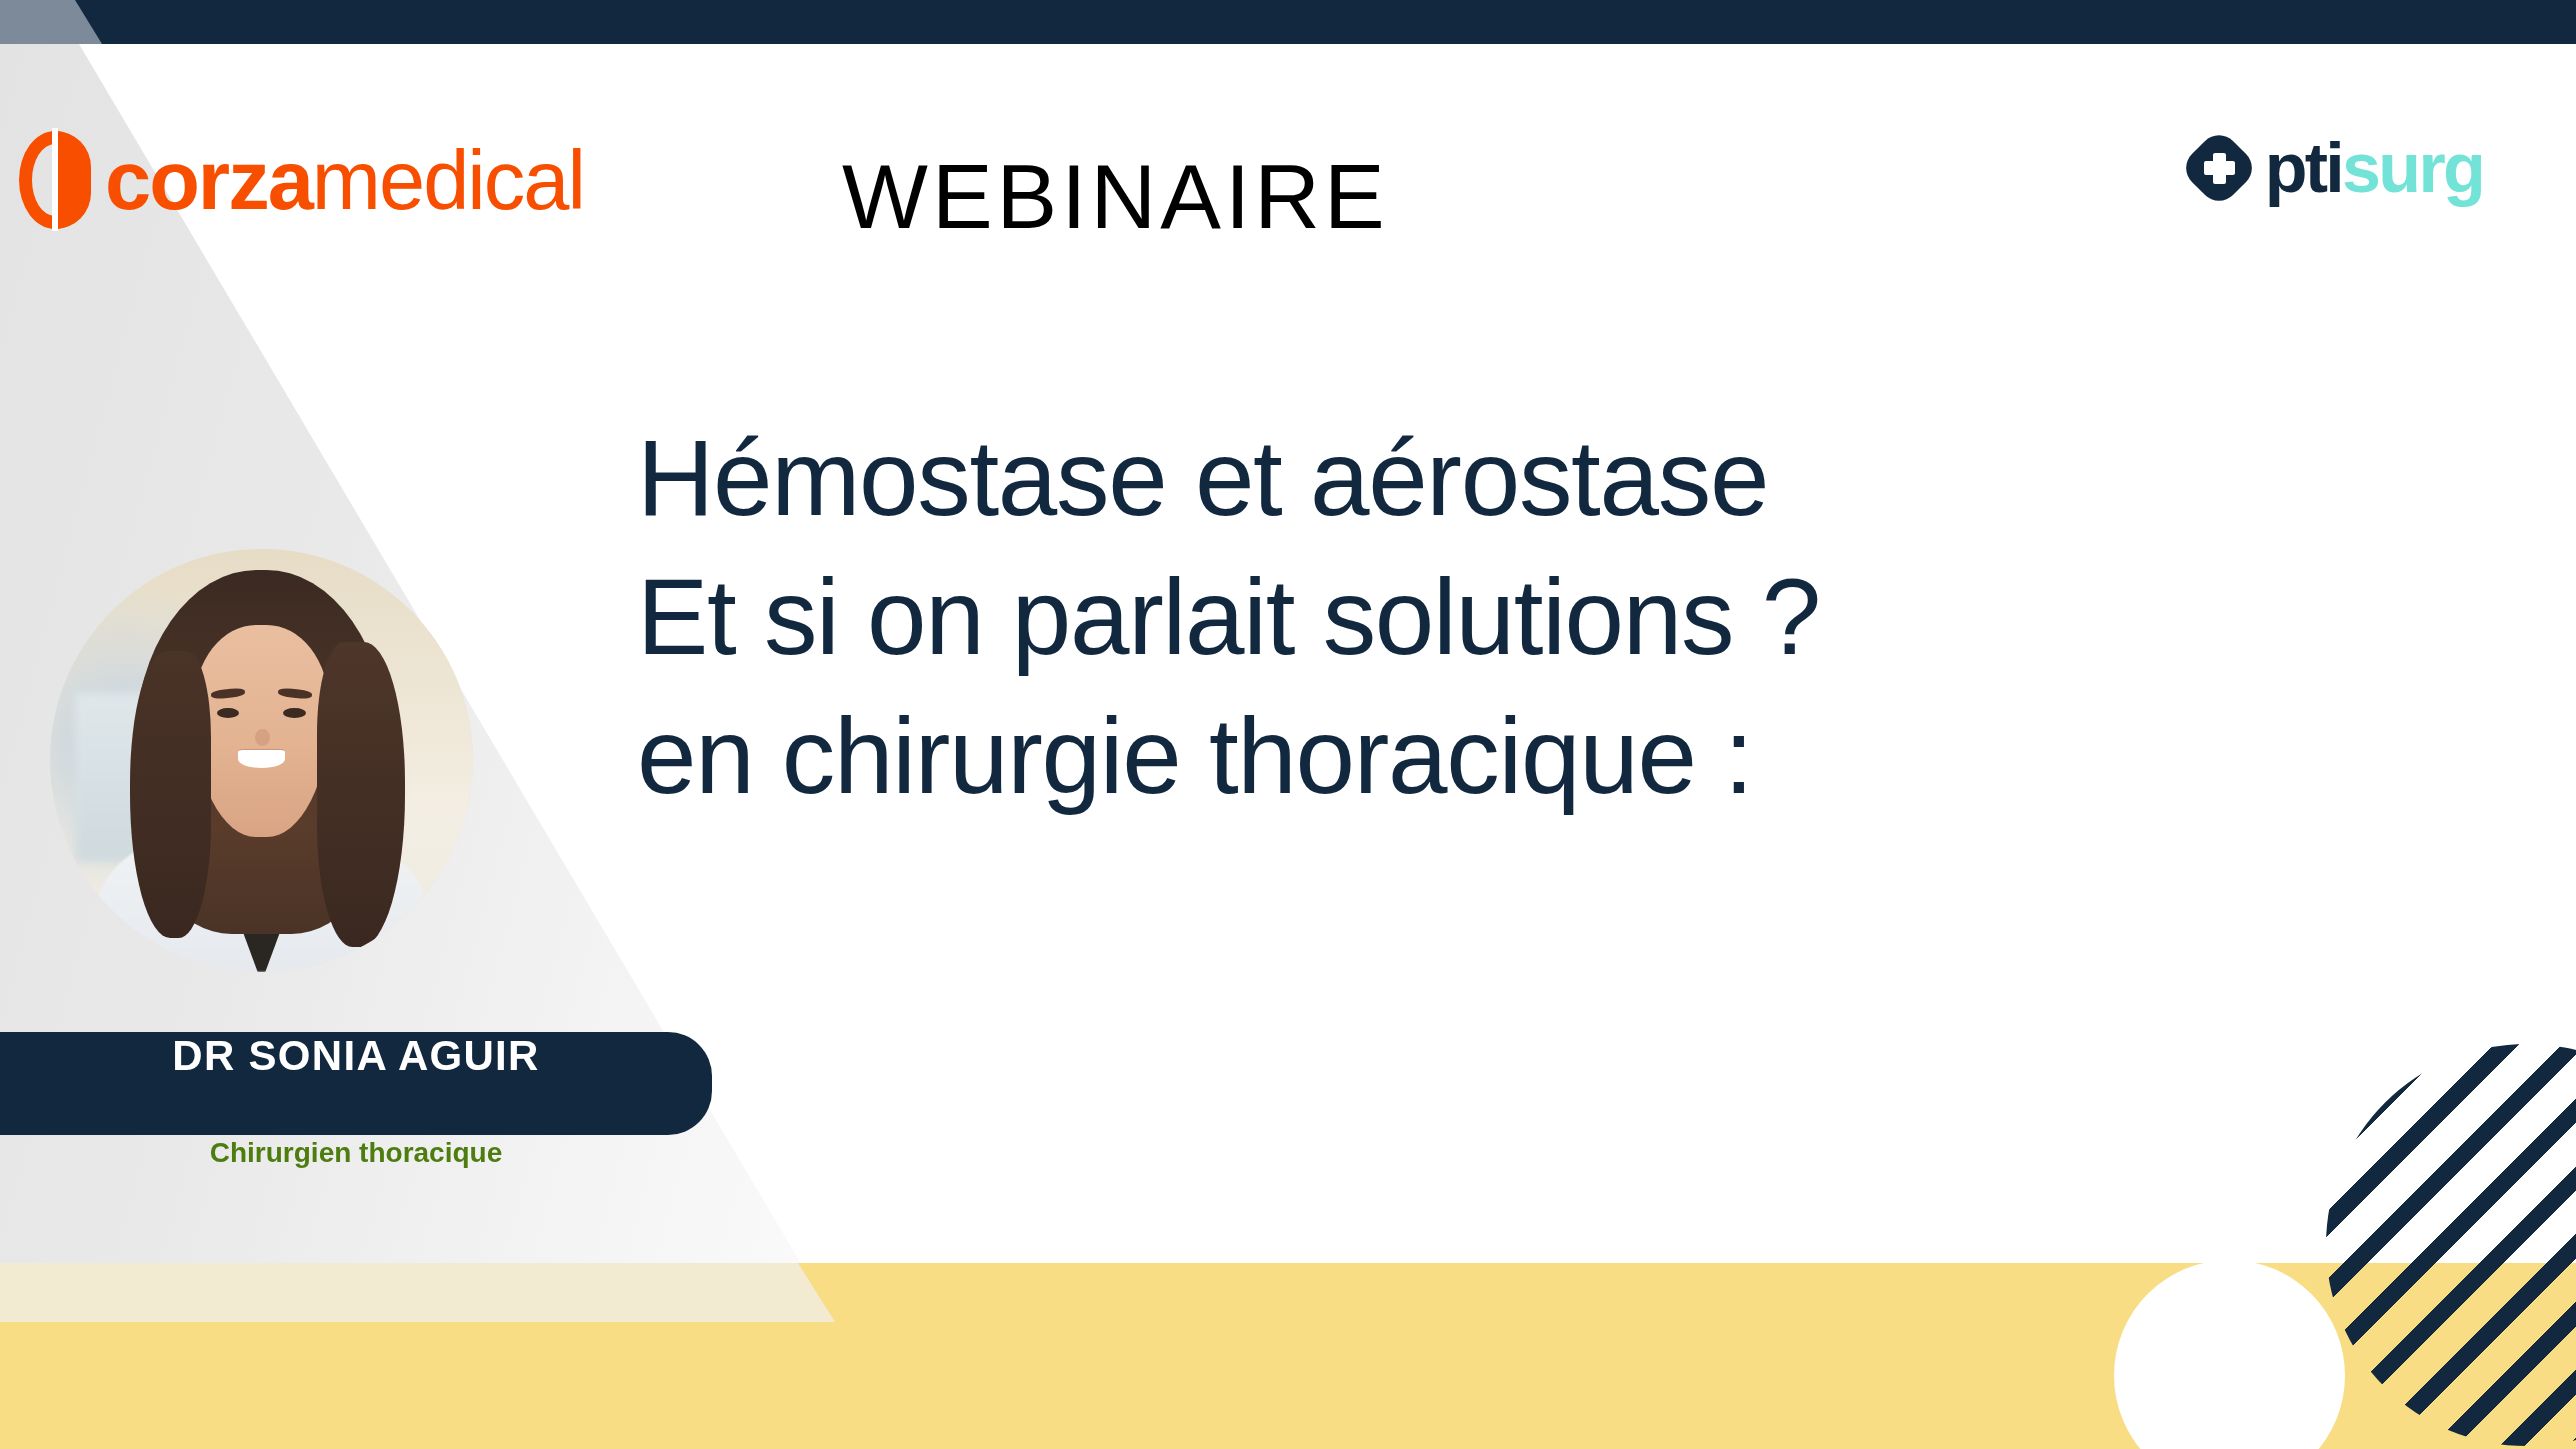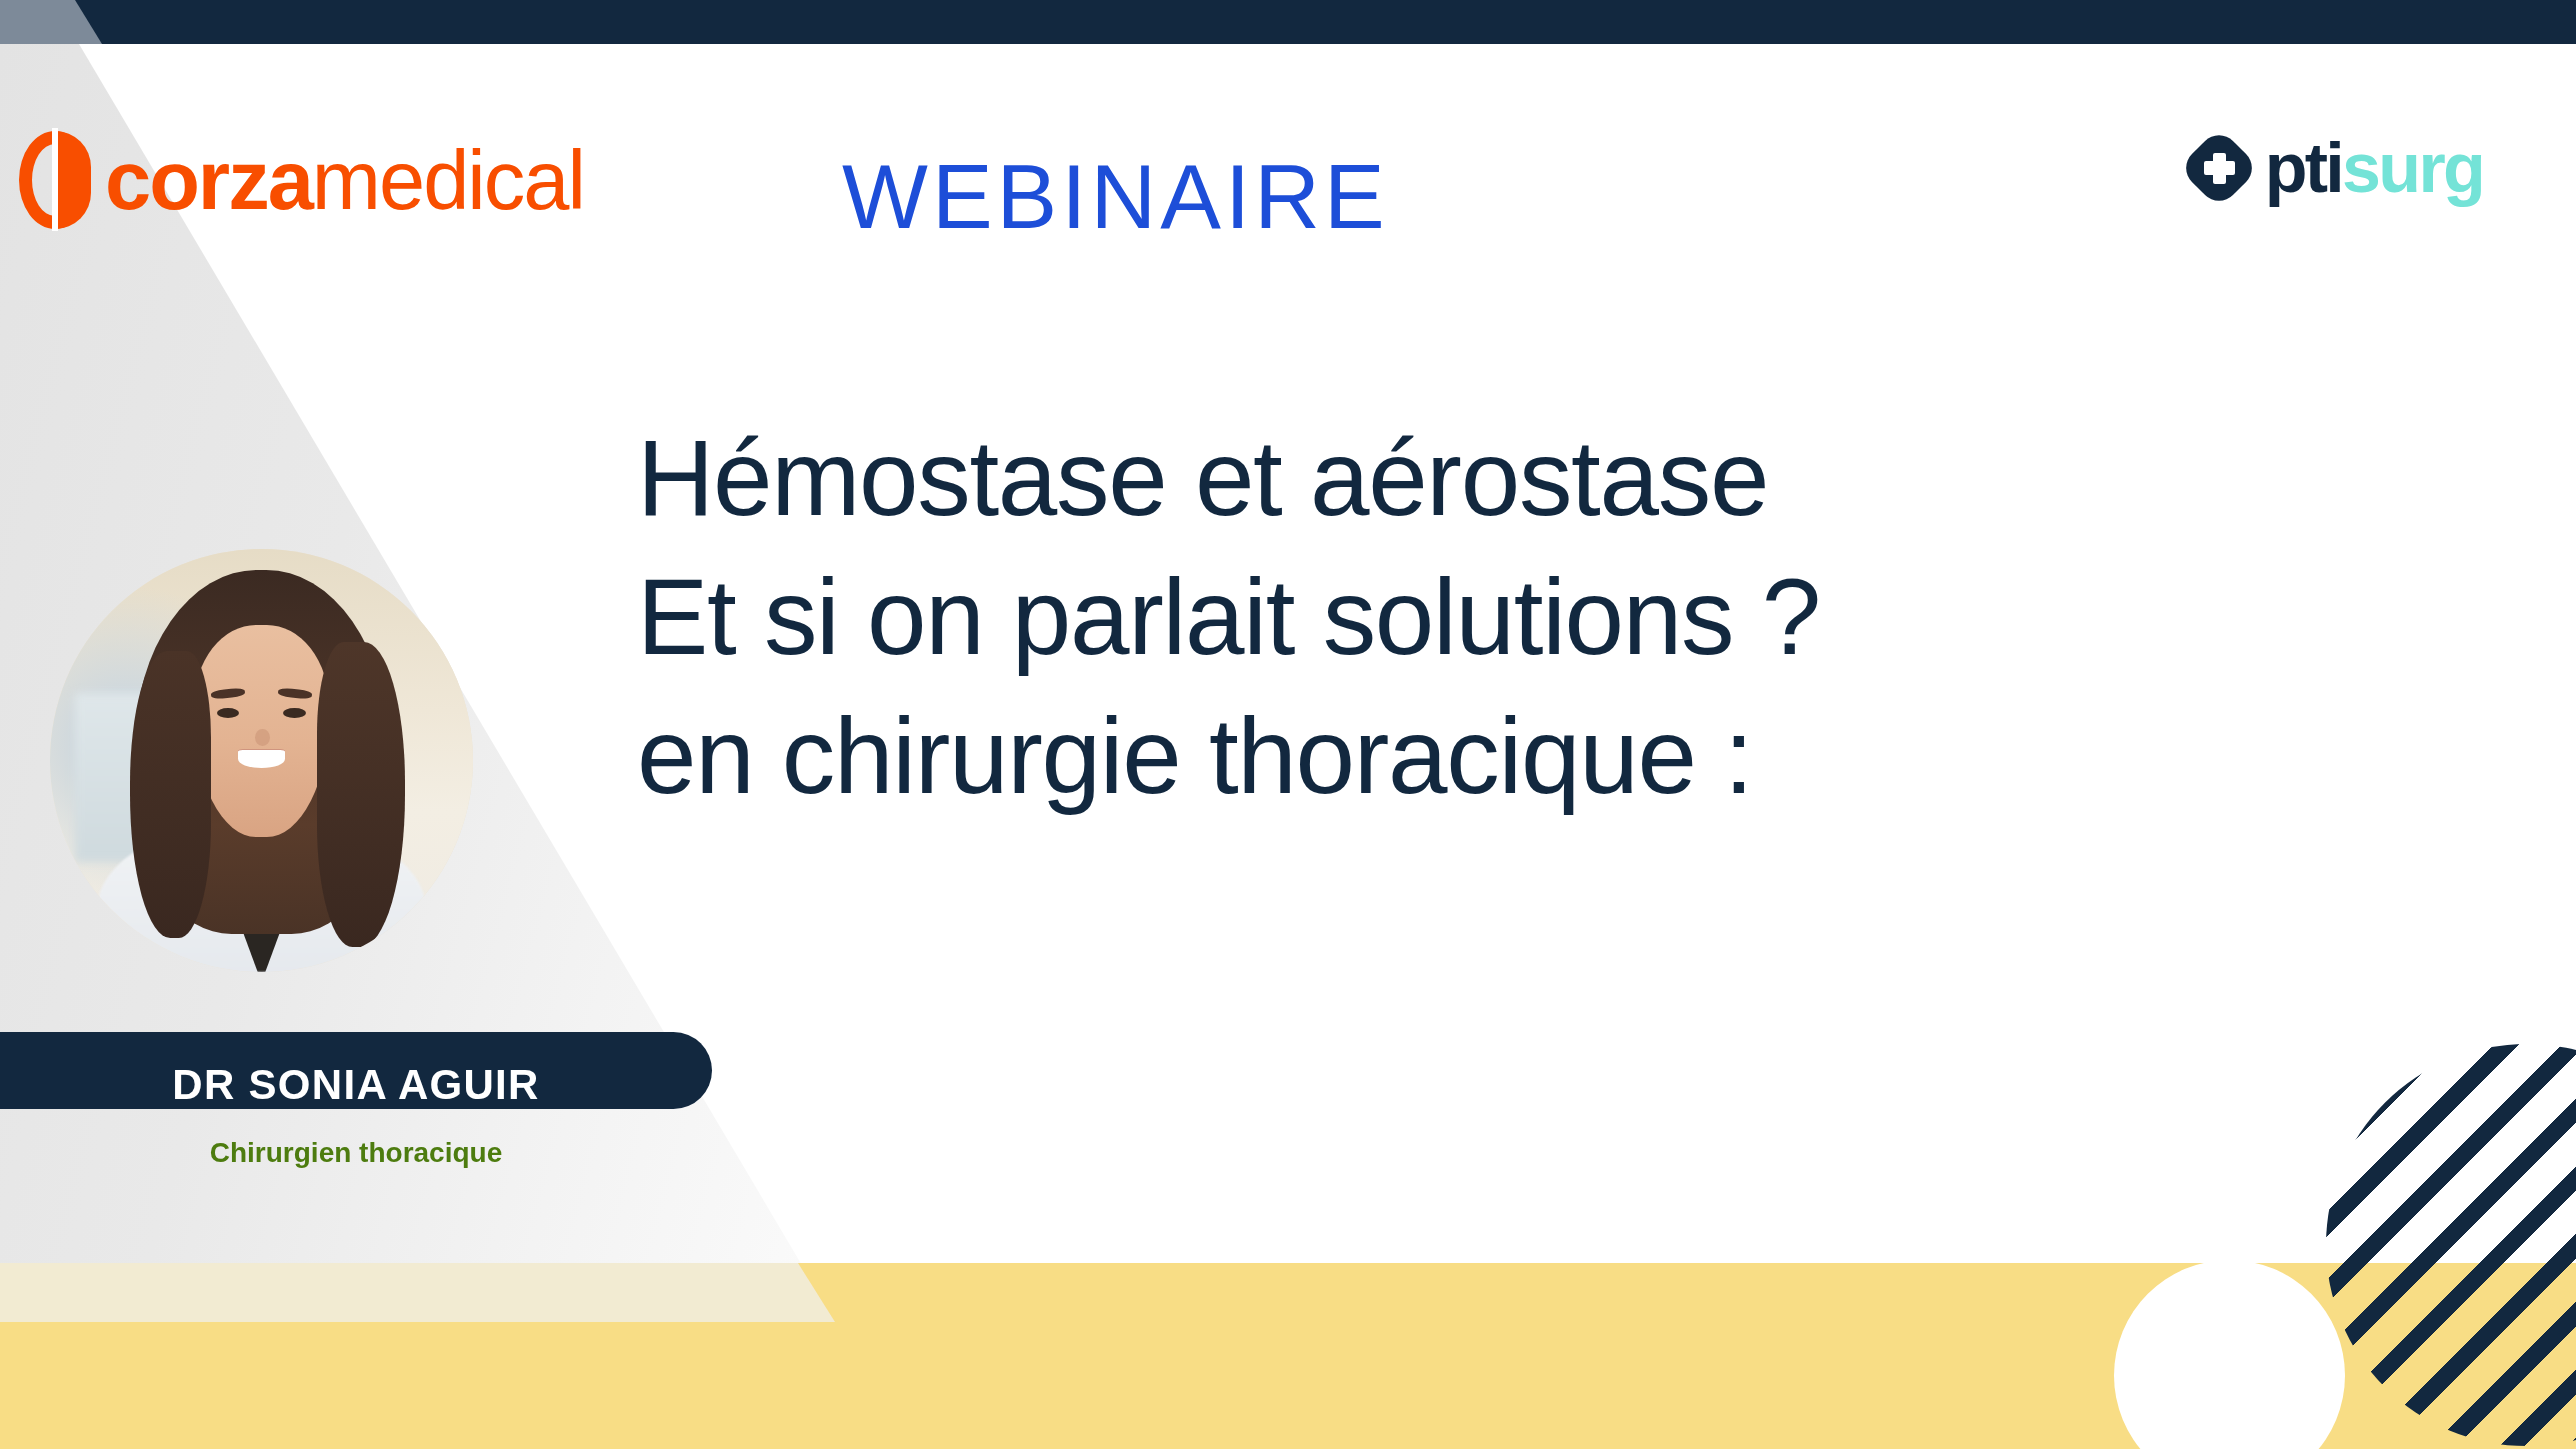--- a/index.html
+++ b/index.html
@@ -123,21 +123,21 @@
   .opti-word{
     font-size:70px; line-height:1; font-weight:700;
     letter-spacing:-2.7px; white-space:nowrap;margin-left:7px;
   }
   .opti-word .dark{ color:#12283f; }
   .opti-word .teal{ color:#74e3d7; }
 
   
   .webinaire{
     position:absolute; left:842px; top:151px;
-    font-size:91px; font-weight:300; color:#1d4ed8;
+    font-size:91px; font-weight:300; color:#000000;
     letter-spacing:4px; line-height:1;
     white-space:nowrap;
   }
 
   
   .title-block{
     position:absolute; left:637px; top:409px; width:1872px;
     text-align:left;
   }
   .title-line{
@@ -219,24 +219,24 @@
     background:#ffffff; border-radius:10% 10% 50% 50%;
     box-shadow:0 -0.7px 0 #c98a78;
   }
   .portrait .nose{
     position:absolute; left:48.5%; top:42.5%; width:3.5%; height:4%;
     background:rgba(196,139,111,0.45); border-radius:50%;
   }
 
   .name-pill{
     position:absolute; left:0px; top:1032px;
-    width:712px; height:77px;
+    width:712px; height:103px;
     background:#12283f;
     border-radius:0 44px 44px 0;
-    display:flex; align-items:flex-end; justify-content:center;
+    display:flex; align-items:flex-start; justify-content:center;
   }
   .name-pill span{
     color:#ffffff; font-size:42px; font-weight:700;
     letter-spacing:1.3px; white-space:nowrap;
   }
   .credentials{
     position:absolute; left:0px; top:1134px; width:712px;
     text-align:center;
   }
   .credentials div{

